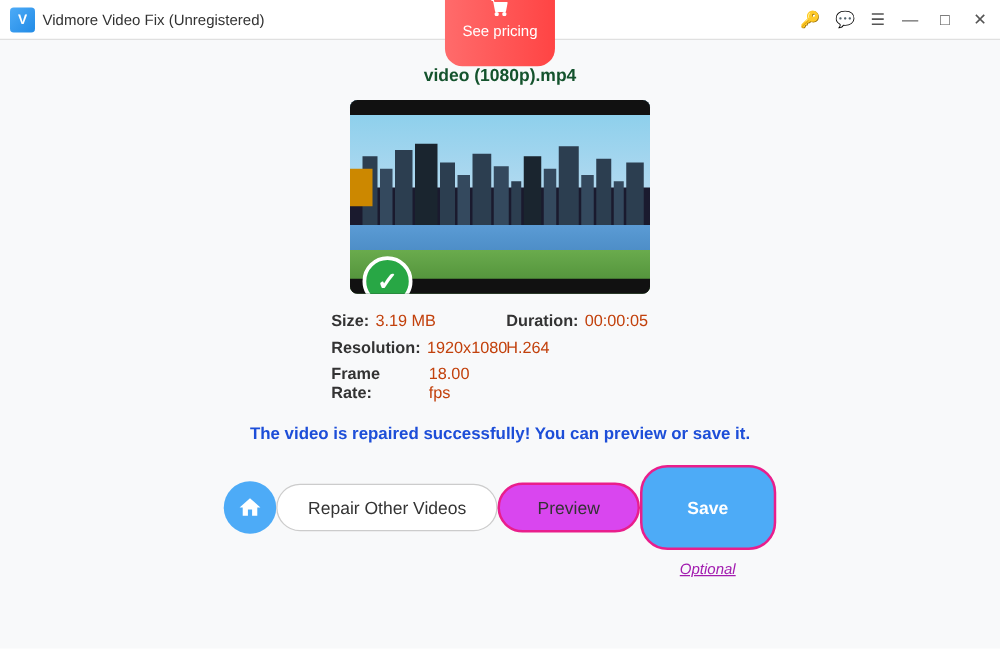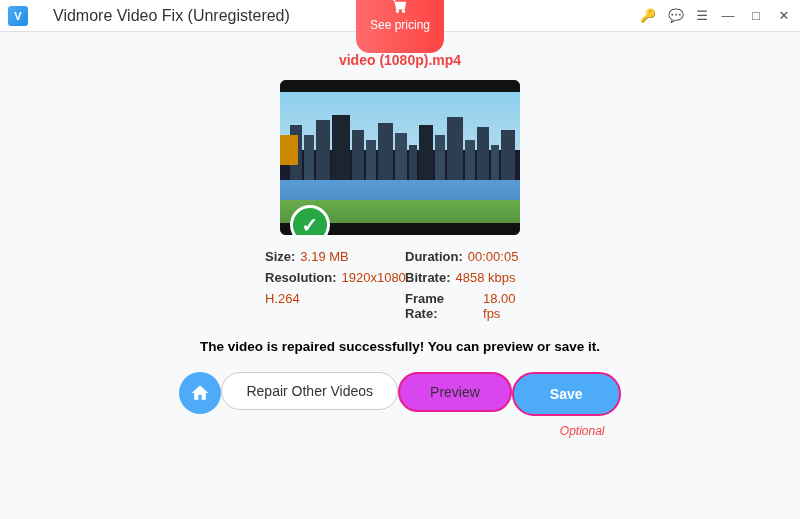--- a/index.html
+++ b/index.html
@@ -35,23 +35,22 @@
       background: linear-gradient(135deg, #4dabf7, #228be6);
       border-radius: 3px;
       display: flex;
       align-items: center;
       justify-content: center;
       color: white;
       font-size: 11px;
       font-weight: bold;
     }
     .app-title {
-      font-size: 16px;
+      font-size: 12px;
       color: #333;
-      margin-left: 19px;
     }
     .title-bar-center {
       position: absolute;
       left: 50%;
       transform: translateX(-50%);
       display: flex;
       align-items: center;
       gap: 6px;
     }
     .see-pricing-btn {
@@ -96,21 +95,21 @@
       background: #f8f9fa;
       display: flex;
       flex-direction: column;
       align-items: center;
       padding: 20px 0 10px;
     }
 
     .video-title {
       font-size: 14px;
       font-weight: 600;
-      color: #ef4444;
+      color: #14532d;
       margin-bottom: 12px;
     }
 
     
     .video-container {
       position: relative;
       width: 240px;
       height: 155px;
       border-radius: 6px;
       overflow: hidden;
@@ -193,42 +192,43 @@
     .video-info {
       display: grid;
       grid-template-columns: 130px 130px;
       gap: 6px 10px;
       margin-bottom: 18px;
       font-size: 13px;
     }
     .info-row {
       display: flex;
       gap: 5px;
+      align-items: center;
     }
     .info-label {
       font-weight: 600;
       color: #333;
     }
     .info-value {
       color: #c2410c;
     }
 
     
     .success-msg {
       font-size: 13.5px;
       font-weight: 700;
-      color: #000000;
+      color: #1d4ed8;
       margin-bottom: 18px;
       text-align: center;
     }
 
     
     .action-bar {
       display: flex;
-      align-items: flex-start;
+      align-items: center;
       position: relative;
     }
 
     .home-btn {
       width: 42px;
       height: 42px;
       background: #4dabf7;
       border-radius: 50%;
       display: flex;
       align-items: center;
@@ -259,40 +259,40 @@
       background: #d946ef;
       font-size: 14px;
       color: #333;
       cursor: pointer;
     }
 
     .save-wrapper {
       position: relative;
     }
     .save-btn {
-      padding: 12px 36px;
+      padding: 24px 36px;
       border: 2.5px solid #e91e8c;
       border-radius: 22px;
       background: #4dabf7;
       font-size: 14px;
       color: #fff;
       cursor: pointer;
       font-weight: 600;
     }
 
     .optional-label {
       position: absolute;
       bottom: -22px;
       left: 50%;
       transform: translateX(-50%);
       font-size: 12px;
-      color: #ef4444;
+      color: #a21caf;
       font-style: italic;
       white-space: nowrap;
-      margin-left: 16px;
+      text-decoration: underline;
     }
   </style>
 </head>
 <body>
 
 <div class="title-bar">
   <div class="title-bar-left">
     <div class="app-icon">V</div>
     <span class="app-title">Vidmore Video Fix (Unregistered)</span>
   </div>
@@ -360,24 +360,20 @@
     </div>
     <div class="info-row">
       <span class="info-label">Duration:</span>
       <span class="info-value">00:00:05</span>
     </div>
     <div class="info-row">
       <span class="info-label">Resolution:</span>
       <span class="info-value">1920x1080</span>
     </div>
     <div class="info-row">
-      <span class="info-label">Bitrate:</span>
-      <span class="info-value">4858 kbps</span>
-    </div>
-    <div class="info-row">
       <span class="info-value">H.264</span>
     </div>
     <div class="info-row">
       <span class="info-label">Frame Rate:</span>
       <span class="info-value">18.00 fps</span>
     </div>
   </div>
 
   <div class="success-msg">The video is repaired successfully! You can preview or save it.</div>
 

